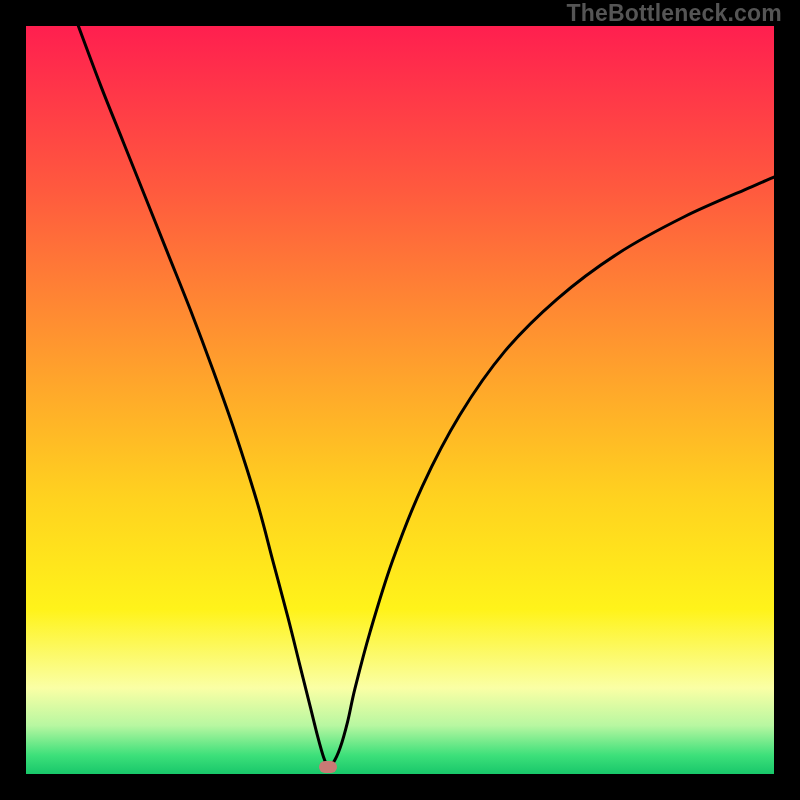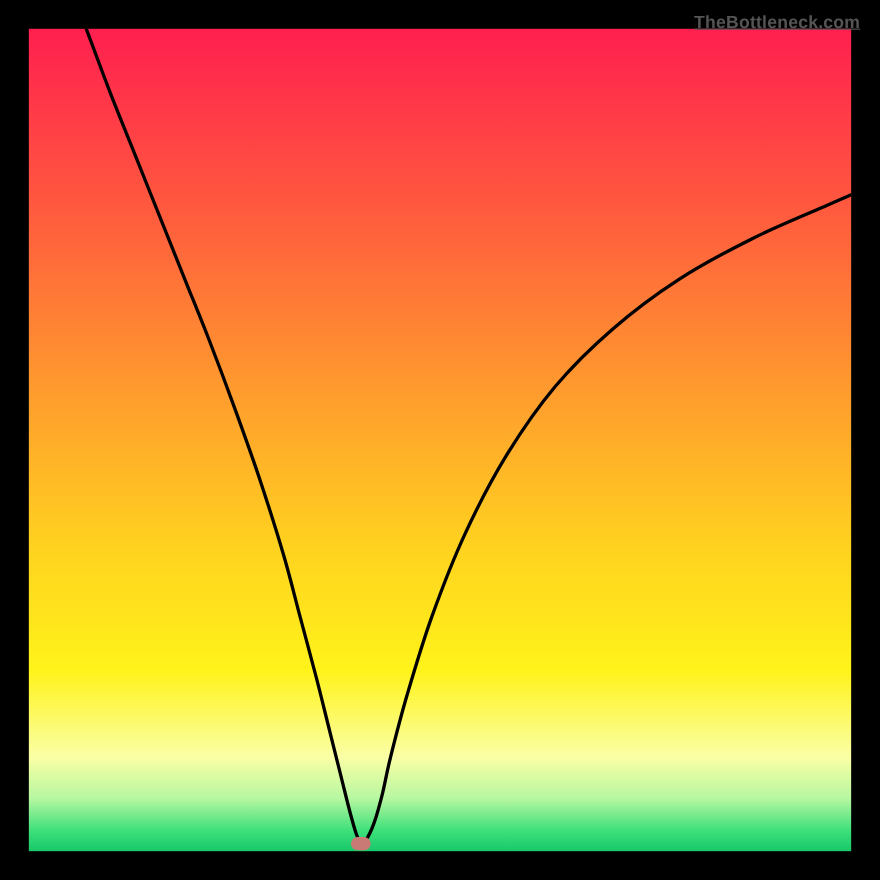--- a/index.html
+++ b/index.html
@@ -12,29 +12,28 @@
     overflow: hidden;
   }
   .stage {
     position: relative;
     width: 800px;
     height: 800px;
     background: #000;
   }
   .watermark {
     position: absolute;
-    top: 12px;
+    top: 0;
     right: 18px;
     color: #555;
-    font-size: 16px;
+    font-size: 23px;
     font-weight: 600;
     letter-spacing: 0.2px;
     user-select: none;
     z-index: 5;
-    text-decoration: underline;
   }
   .plot-outer {
     position: absolute;
     left: 26px;
     top: 26px;
     width: 748px;
     height: 748px;
     background: #000;
   }
   svg.plot {

